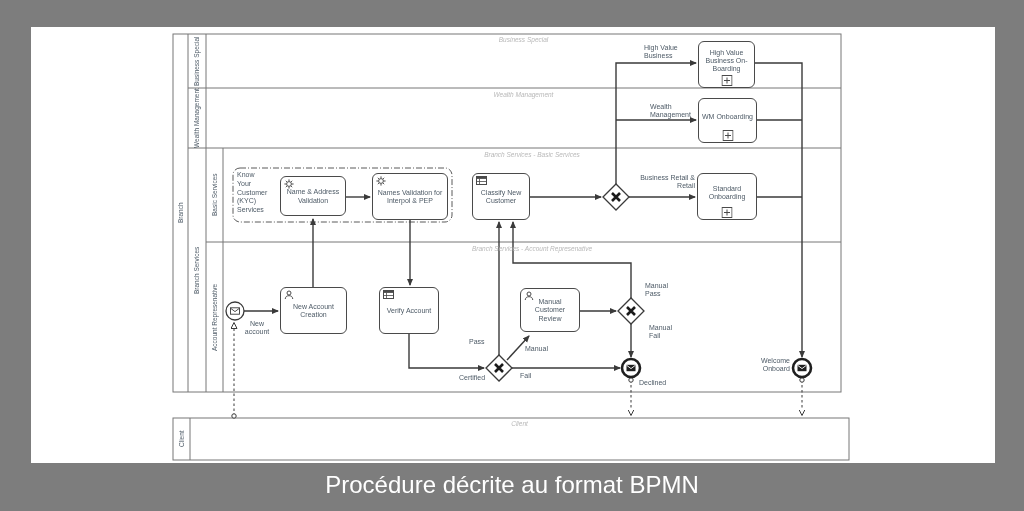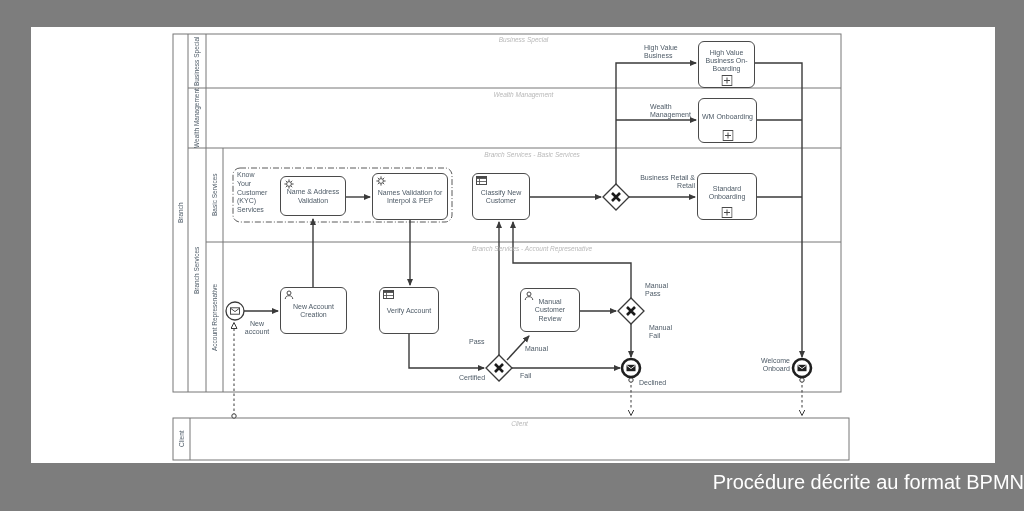--- a/index.html
+++ b/index.html
@@ -31,21 +31,21 @@
     font-size:6.5px;font-style:italic;color:#b8b8b8;
   }
   .elabel{
     position:absolute;z-index:3;font-size:7px;line-height:1.2;color:#4d5a66;
   }
   .groupLabel{
     position:absolute;z-index:2;font-size:7px;line-height:1.25;color:#4d5a66;
   }
   #caption{
     position:absolute;left:0;top:471px;width:1024px;z-index:4;
-    text-align:right;font-size:20px;color:#ffffff;
+    text-align:center;font-size:24px;color:#ffffff;
   }
 </style>
 </head>
 <body>
 
 <div id="canvas">
 
   <svg id="wires" viewBox="0 0 964 436">
     <defs>
       <marker id="seqArrow" markerWidth="9" markerHeight="8" refX="6" refY="3" orient="auto" markerUnits="userSpaceOnUse">

